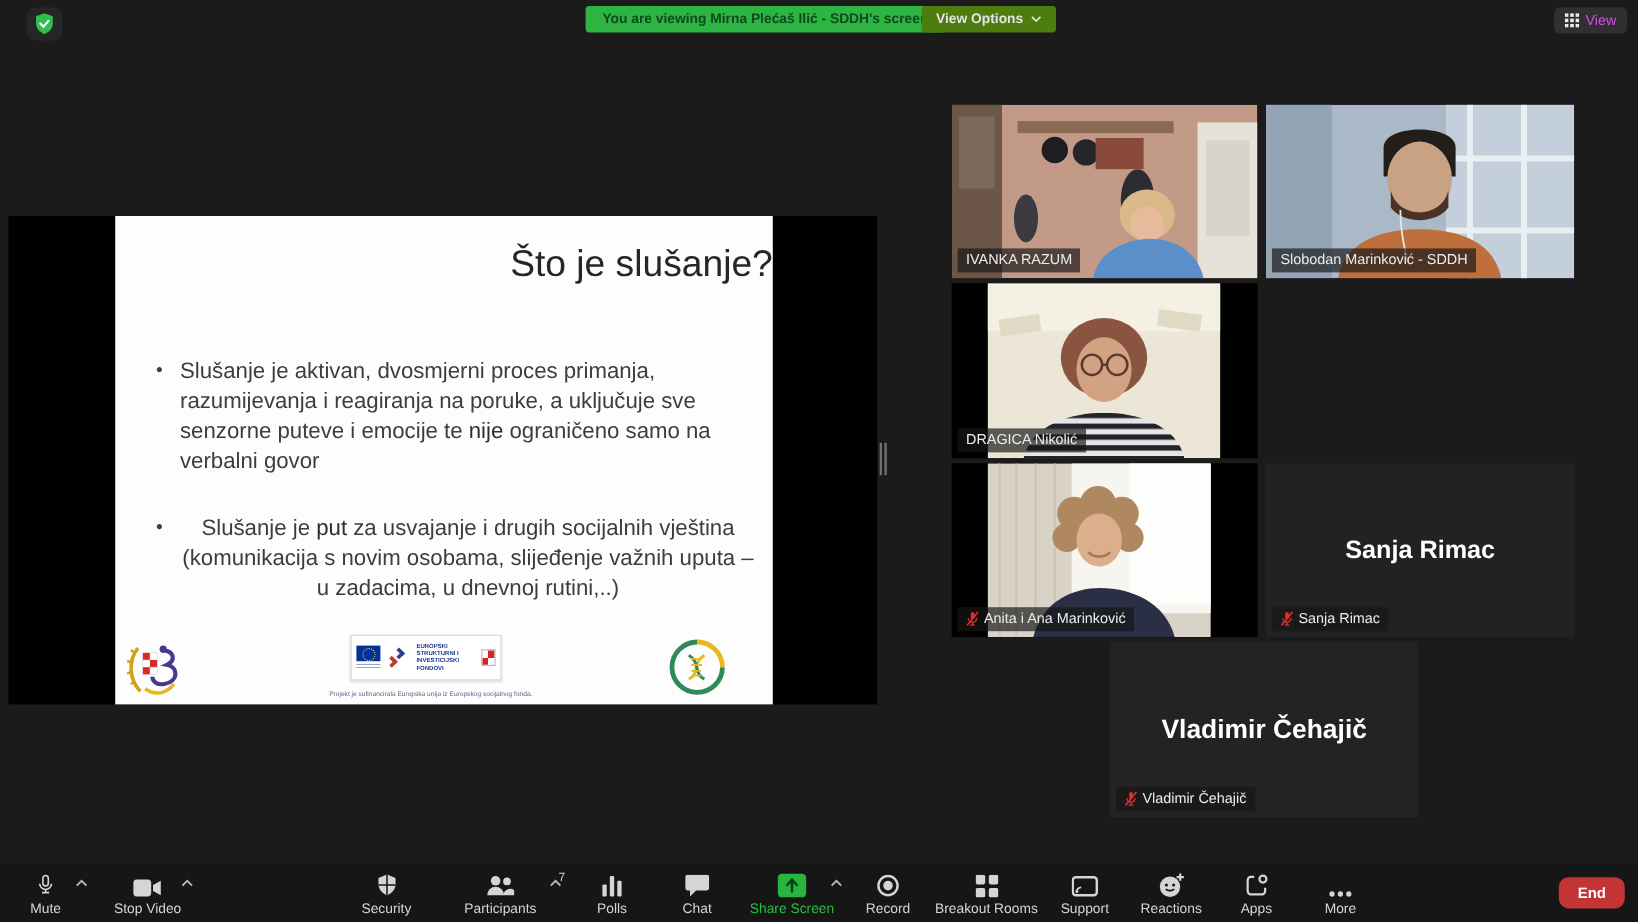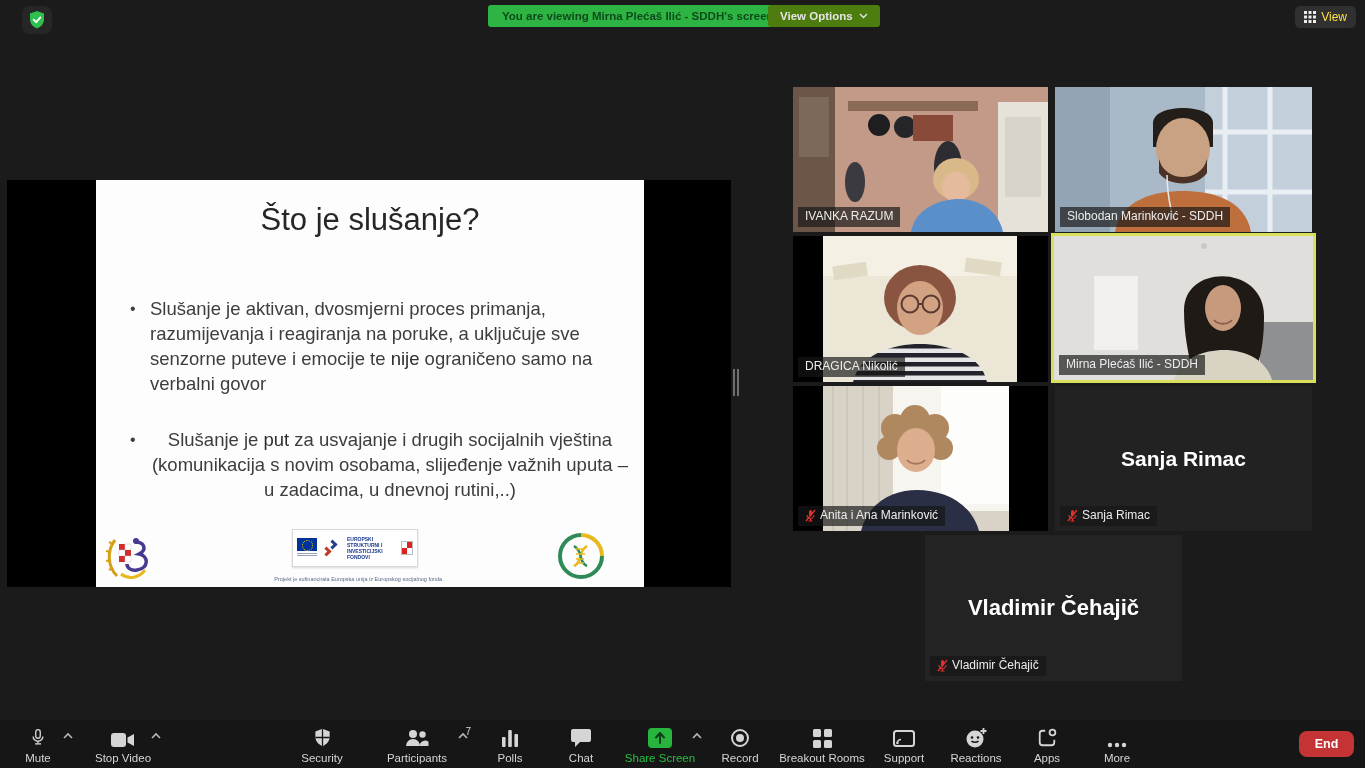--- a/index.html
+++ b/index.html
@@ -3,26 +3,26 @@
 <meta charset="utf-8">
 <style>
   html,body{margin:0;padding:0;background:#111;}
   *{box-sizing:border-box;font-family:"Liberation Sans",sans-serif;}
   .app{position:relative;width:1365px;height:768px;background:#1b1b1b;overflow:hidden;}
 
   
   .badge-shield{position:absolute;left:22px;top:6px;width:30px;height:28px;border-radius:8px;background:#262626;display:flex;align-items:center;justify-content:center;}
   .viewing-pill{position:absolute;left:488px;top:5px;height:22px;background:#2eb442;color:#0d4b1c;font-size:11.5px;font-weight:bold;display:flex;align-items:center;padding:0 14px;border-radius:3px;white-space:nowrap;}
   .view-options{position:absolute;left:768px;top:5px;height:22px;background:#4d7c0f;color:#e4e4e4;font-size:11.5px;font-weight:bold;display:flex;align-items:center;gap:6px;padding:0 12px;border-radius:3px;cursor:pointer;white-space:nowrap;}
-  .view-btn{position:absolute;right:9px;top:6px;height:22px;background:#303030;color:#fde047;font-size:12px;display:flex;align-items:center;gap:5px;padding:0 9px;border-radius:5px;cursor:pointer;}
+  .view-btn{position:absolute;right:9px;top:6px;height:22px;background:#303030;color:#d946ef;font-size:12px;display:flex;align-items:center;gap:5px;padding:0 9px;border-radius:5px;cursor:pointer;}
 
   
   .stage{position:absolute;left:7px;top:180px;width:724px;height:407px;background:#000;}
   .slide{position:absolute;left:89px;top:0;width:548px;height:407px;background:#fdfdfd;color:#333;}
-  .slide-title{position:absolute;top:22px;left:0;width:100%;text-align:center;font-size:31px;color:#262626;font-weight:400;}
+  .slide-title{position:absolute;top:22px;left:0;width:100%;text-align:right;font-size:31px;color:#262626;font-weight:400;}
   .bullet{position:absolute;left:54px;width:480px;font-size:18.5px;line-height:25px;color:#3d3d3d;}
   .bullet::before{content:"•";position:absolute;left:-20px;top:0;font-size:16px;color:#3d3d3d;}
   .bullet b{font-weight:normal;color:#2e2e2e;}
   .b1{top:116px;}
   .b2{top:247px;text-align:center;}
 
   .logo-left{position:absolute;left:9px;top:352px;width:50px;height:50px;}
   .eu-card{position:absolute;left:196px;top:349px;width:126px;height:38px;background:#fff;border:1px solid #d8d8d8;box-shadow:0 1px 2px rgba(0,0,0,.15);display:flex;align-items:center;gap:4px;padding:3px 4px;}
   .eu-flag{width:20px;height:13px;background:#003399;position:relative;flex:none;}
   .eu-flag::after{content:"";position:absolute;left:5px;top:2px;width:9px;height:9px;border:1px dotted #ffcc00;border-radius:50%;}
@@ -211,35 +211,20 @@
       <ellipse cx="128" cy="62" rx="27" ry="31" fill="#c9a183"></ellipse>
       <path d="M104 72 C110 96 146 96 152 72 L152 86 C142 100 114 100 104 86 Z" fill="#4a3326"></path>
       <path d="M60 145 C66 112 100 104 128 104 C156 104 190 112 196 145 Z" fill="#bf6f3c"></path>
       <path d="M112 88 C112 110 116 120 118 132" stroke="#e8e8e8" stroke-width="1.5" fill="none"></path>
     </svg>
     <div class="nameplate">
         <span>Slobodan Marinković - SDDH</span>
       </div>
   </div>
 
-  <div class="tile tile-active" style="left:1051px;top:233px;width:265px;height:150px;">
-    <svg width="259" height="144" viewBox="0 0 259 144">
-      <rect width="259" height="144" fill="#e0dfdb"></rect>
-      <rect x="40" y="40" width="44" height="74" fill="#f1f0ec"></rect>
-      <rect x="206" y="86" width="53" height="58" fill="#8f9092"></rect>
-      <circle cx="150" cy="10" r="3" fill="#c9c9c5"></circle>
-      <path d="M130 74 C130 28 210 28 210 80 C210 108 206 122 202 134 L138 134 C134 116 130 98 130 74 Z" fill="#201a16"></path>
-      <ellipse cx="169" cy="72" rx="18" ry="23" fill="#c79a7e"></ellipse>
-      <path d="M160 84 C164 89 174 89 178 84" stroke="#8a5f4c" stroke-width="2" fill="none"></path>
-      <path d="M120 144 C126 122 150 114 170 114 C192 114 212 124 218 144 Z" fill="#d9d3c3"></path>
-    </svg>
-    <div class="nameplate">
-        <span>Mirna Plećaš Ilić - SDDH</span>
-      </div>
-  </div>
 
   <div class="tile" style="left:793px;top:386px;width:255px;height:145px;">
     <svg width="186" height="145" viewBox="0 0 186 145" style="position:absolute;left:30px;top:0;">
       <rect width="186" height="145" fill="#d9d2c6"></rect>
       <rect x="70" y="0" width="116" height="125" fill="#f7f5ef"></rect>
       <rect x="118" y="0" width="68" height="118" fill="#fdfdfb"></rect>
       <g stroke="#cfc6ba" stroke-width="2">
           <line x1="10" y1="0" x2="10" y2="145"></line>
           <line x1="24" y1="0" x2="24" y2="145"></line>
           <line x1="40" y1="0" x2="40" y2="145"></line>

